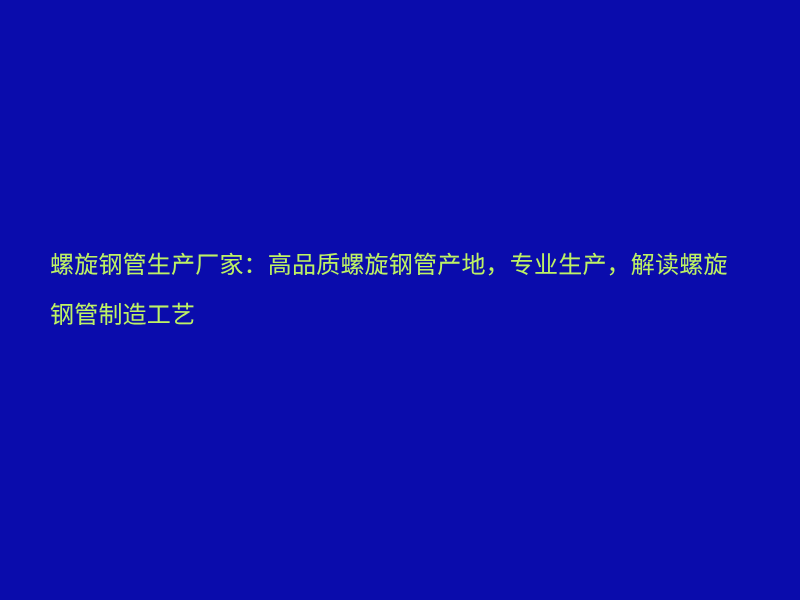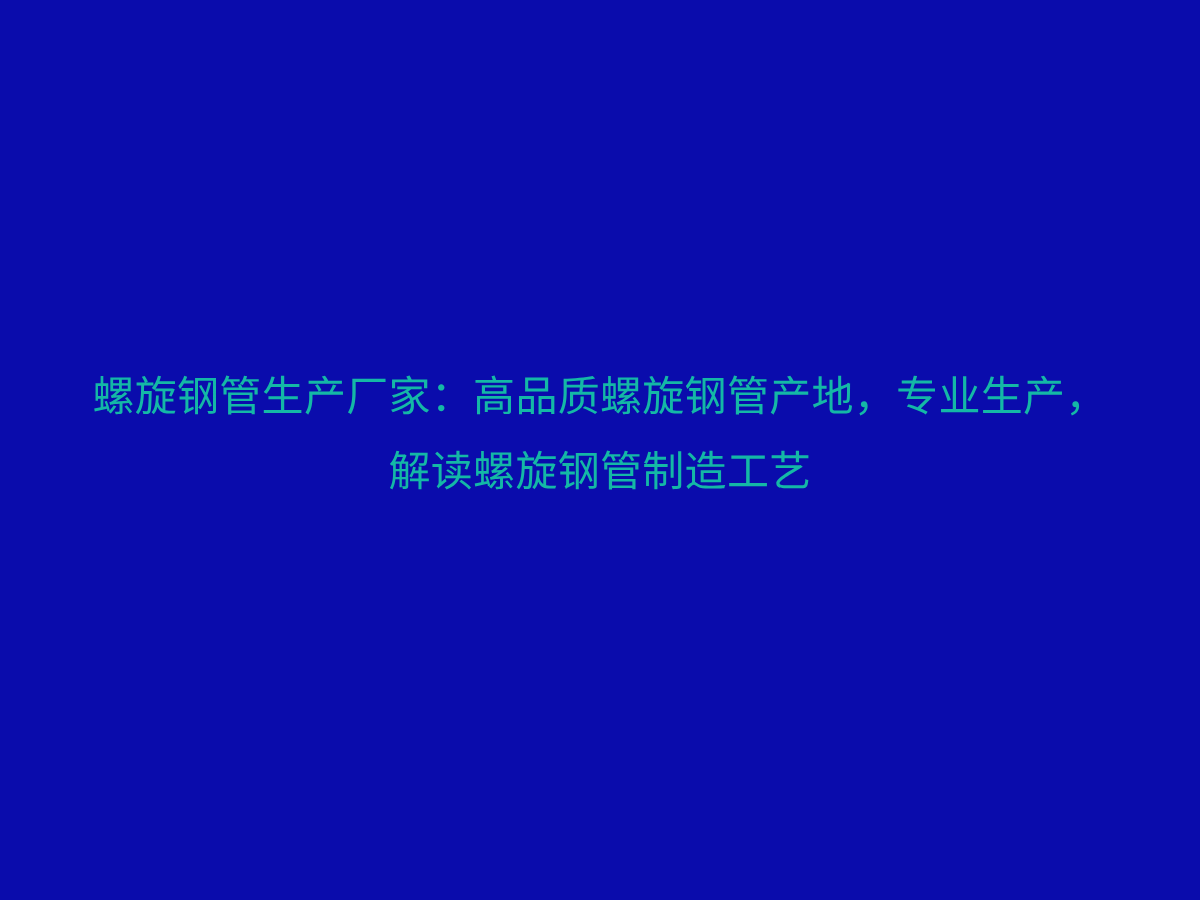--- a/index.html
+++ b/index.html
@@ -53,17 +53,17 @@
     -webkit-font-smoothing: antialiased;
   }
 </style>
 </head>
 <body>
 
 <div id="slide-canvas" style="background-color: rgb(10, 12, 172); width: 800px; height: 600px;">
 
   <div id="headline-block">
 
-    <h1 class="headline-text" style="color: #14b8a6; font-size: 28px; line-height: 50px; text-align: center;">螺旋钢管生产厂家：高品质螺旋钢管产地，专业生产，解读螺旋钢管制造工艺</h1>
+    <h1 class="headline-text" style="color: #bef264; font-size: 24px; line-height: 50px; text-align: left;">螺旋钢管生产厂家：高品质螺旋钢管产地，专业生产，解读螺旋钢管制造工艺</h1>
 
   </div>
 
 </div>
 
 </body></html>

